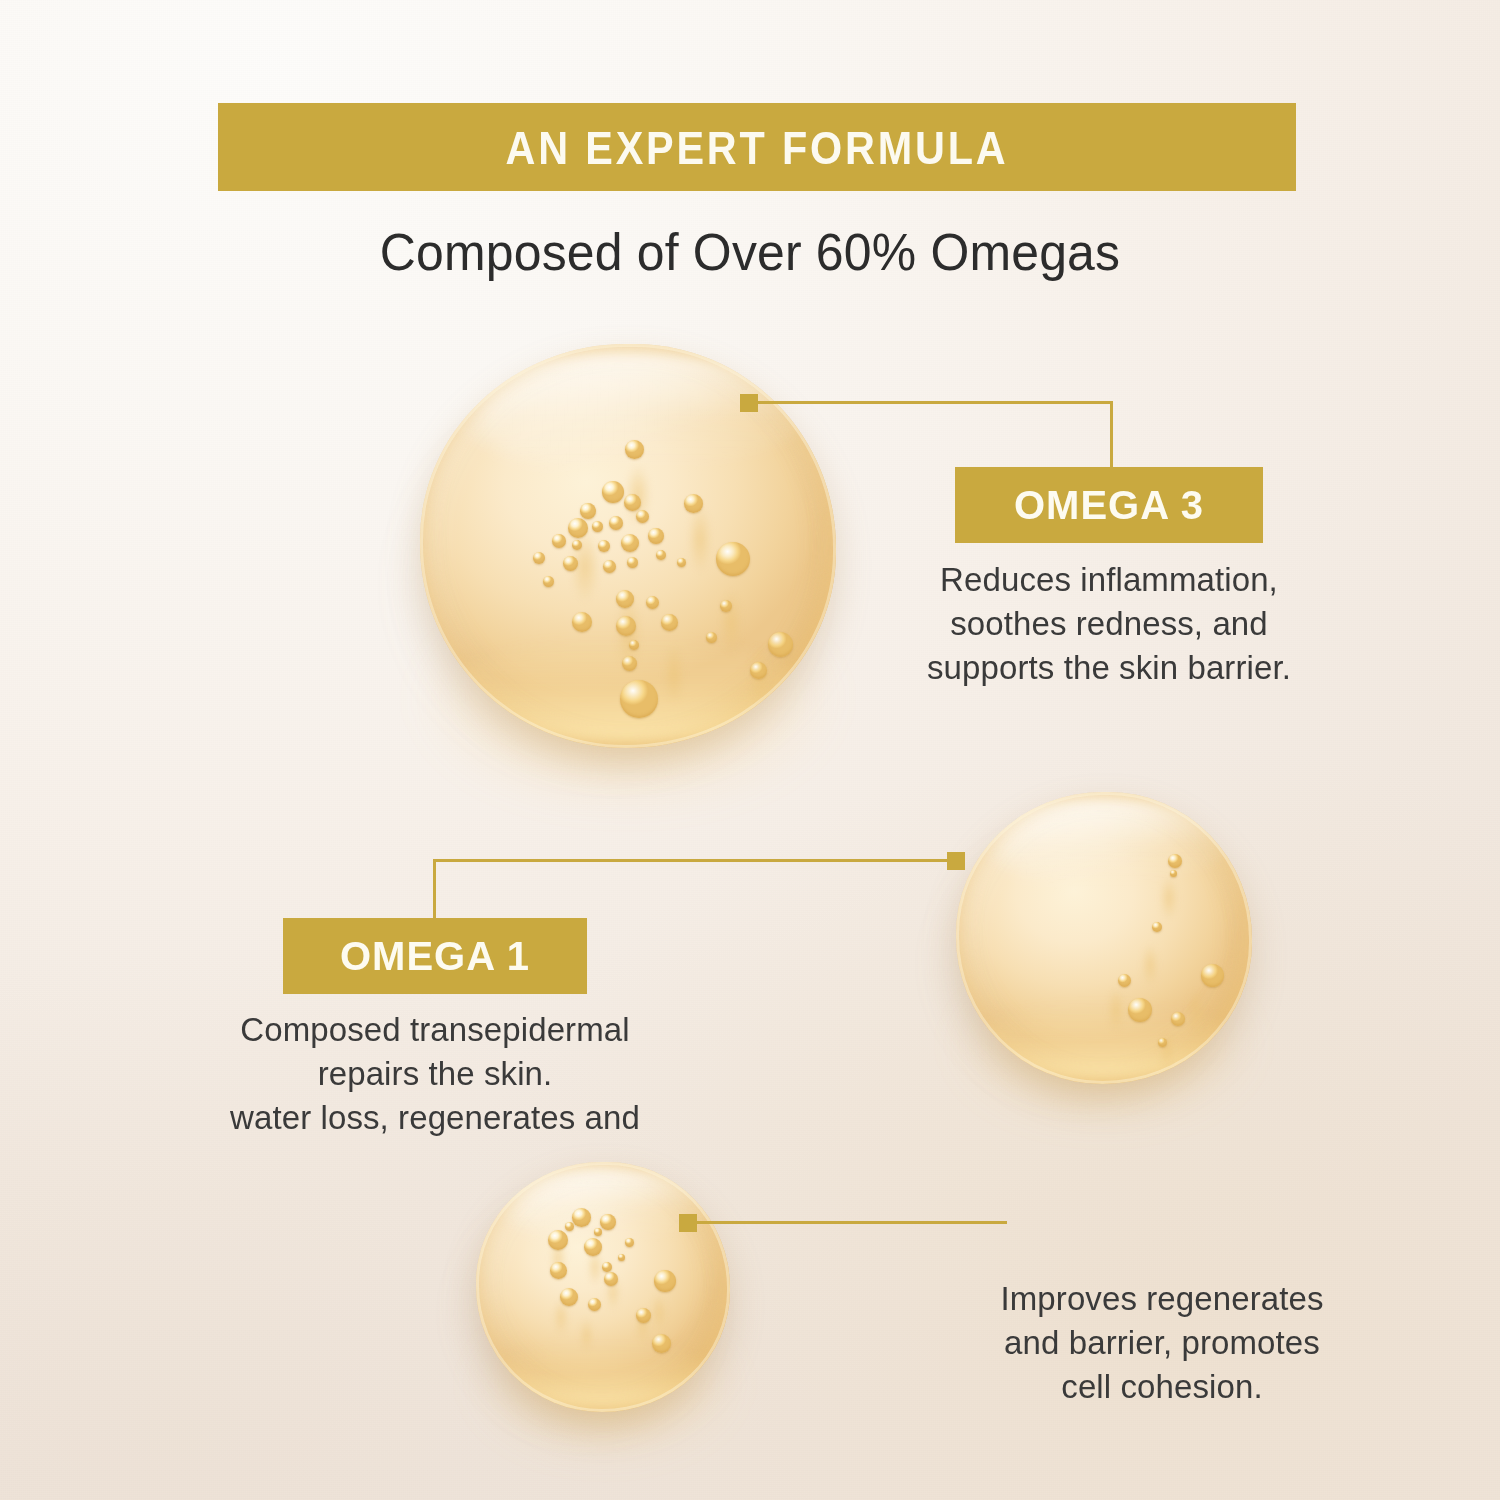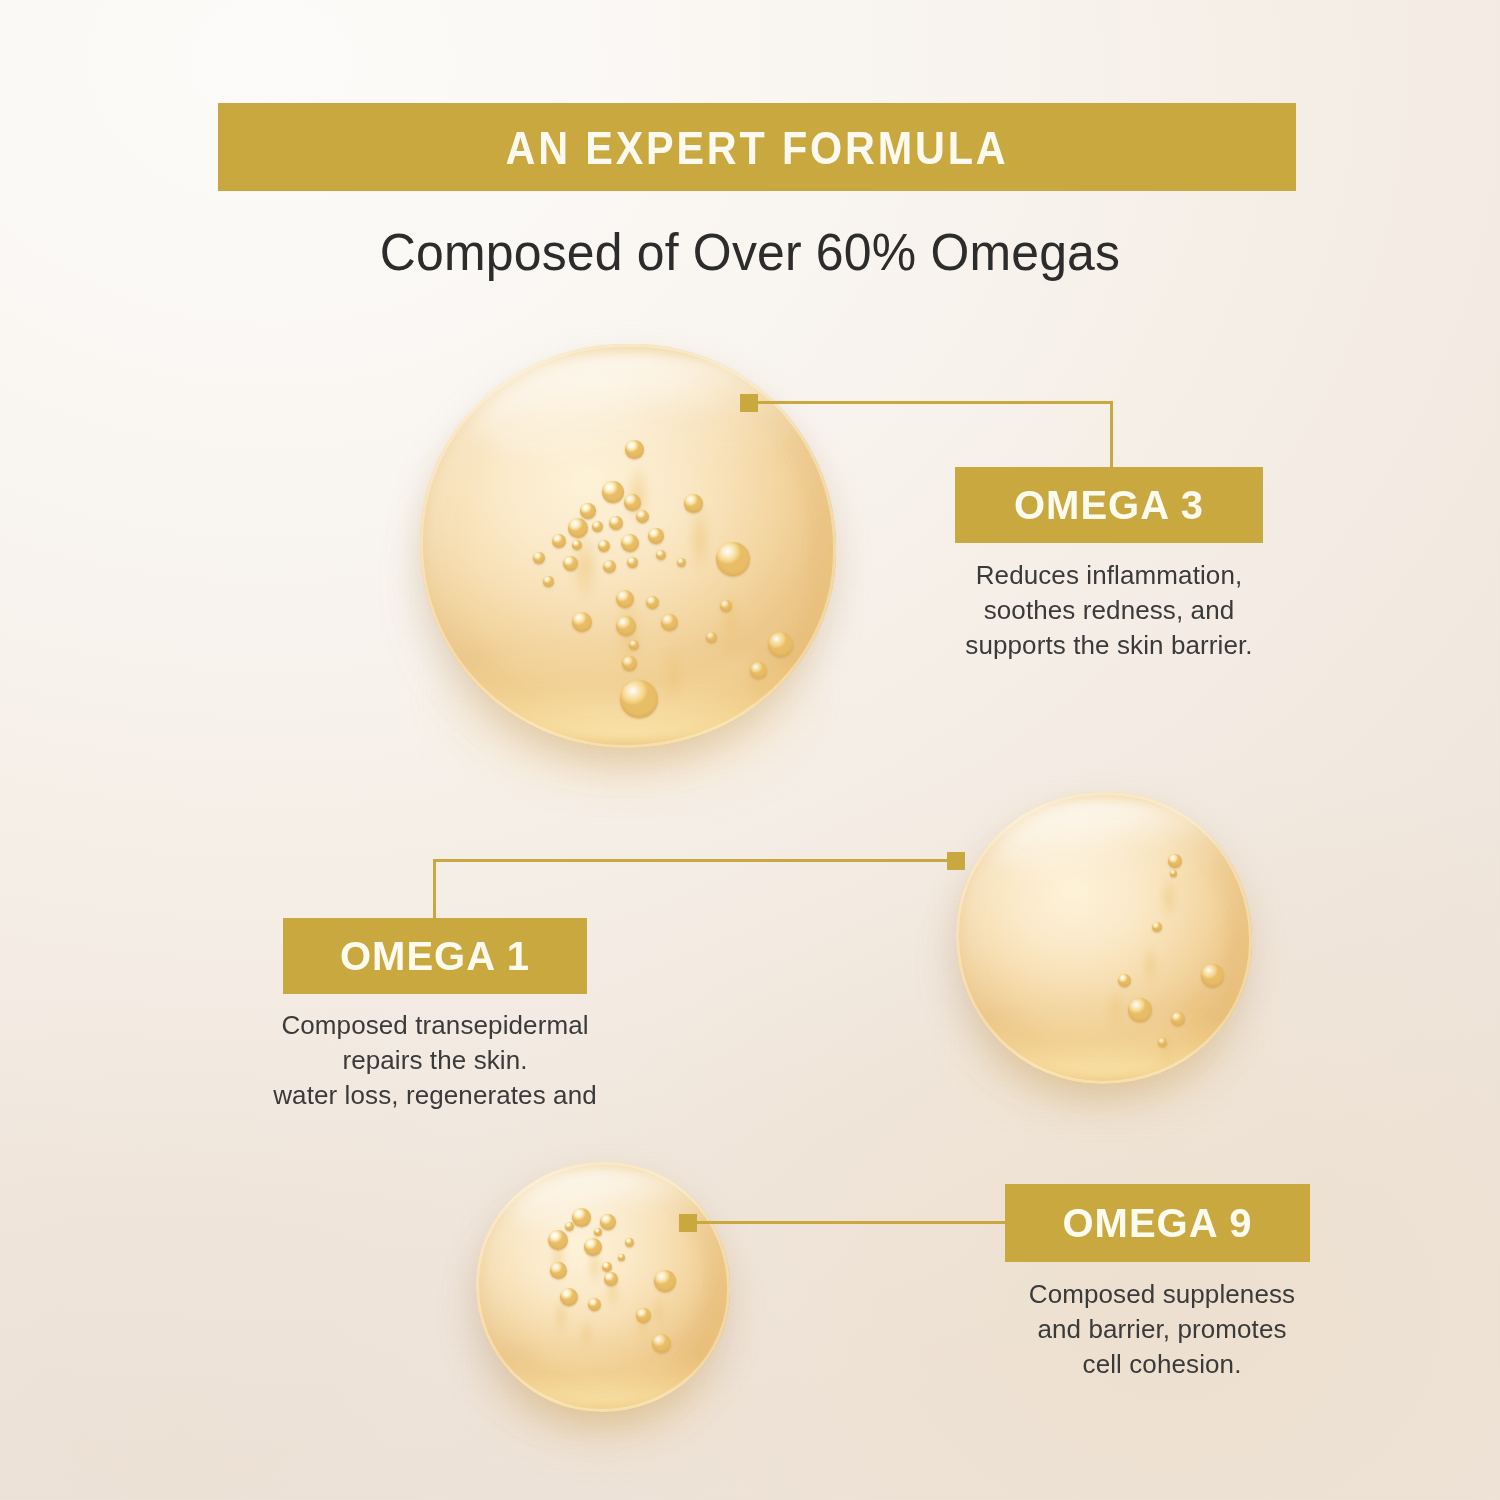--- a/index.html
+++ b/index.html
@@ -77,21 +77,21 @@
     filter:blur(3px);}
 
   
   .cline{position:absolute;background:#c9a93f;}
   .cnode{position:absolute;background:#c9a93f;width:18px;height:18px;}
 
   
   .tag{position:absolute;background:#c9a93f;display:flex;align-items:center;justify-content:center;
     color:#fdfbf0;font-weight:700;letter-spacing:1px;font-size:40px;}
   .tag span{display:inline-block;}
-  .desc{position:absolute;text-align:center;color:#3a3a3a;font-size:26px;line-height:1.34;
+  .desc{position:absolute;text-align:center;color:#3a3a3a;font-size:33px;line-height:1.34;
     font-weight:400;letter-spacing:.1px;}
 </style>
 </head>
 <body>
 
 <div id="stage">
 
   <div class="bg-base"></div>
   <div class="bg-warm"></div>
   <div class="bg-grain"></div>
@@ -239,22 +239,19 @@
       <div class="bub" style="left:84px;top:126px;width:18px;height:18px;"></div>
       <div class="bub" style="left:112px;top:136px;width:13px;height:13px;"></div>
       <div class="bub" style="left:160px;top:146px;width:15px;height:15px;"></div>
       <div class="bub" style="left:176px;top:172px;width:19px;height:19px;"></div>
     </div>
   </div>
 
   <div class="cnode" style="left:679px;top:1214px;"></div>
   <div class="cline" style="left:695px;top:1221px;width:312px;height:3px;"></div>
 
-  <div class="tag" style="left:1005px;top:1184px;width:305px;height:78px;">
-    <span>OMEGA  9</span>
-  </div>
   <div class="desc" style="left:962px;top:1277px;width:400px;">
-    <div>Composed suppleness</div>
+    <div>Improves regenerates</div>
     <div>and barrier, promotes</div>
     <div>cell cohesion.</div>
   </div>
 
 </div>
 
 </body></html>

